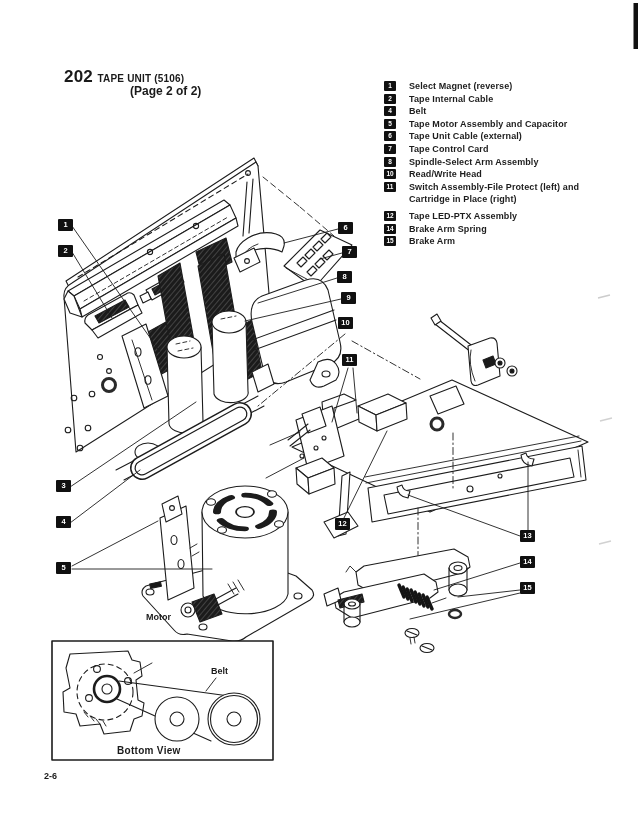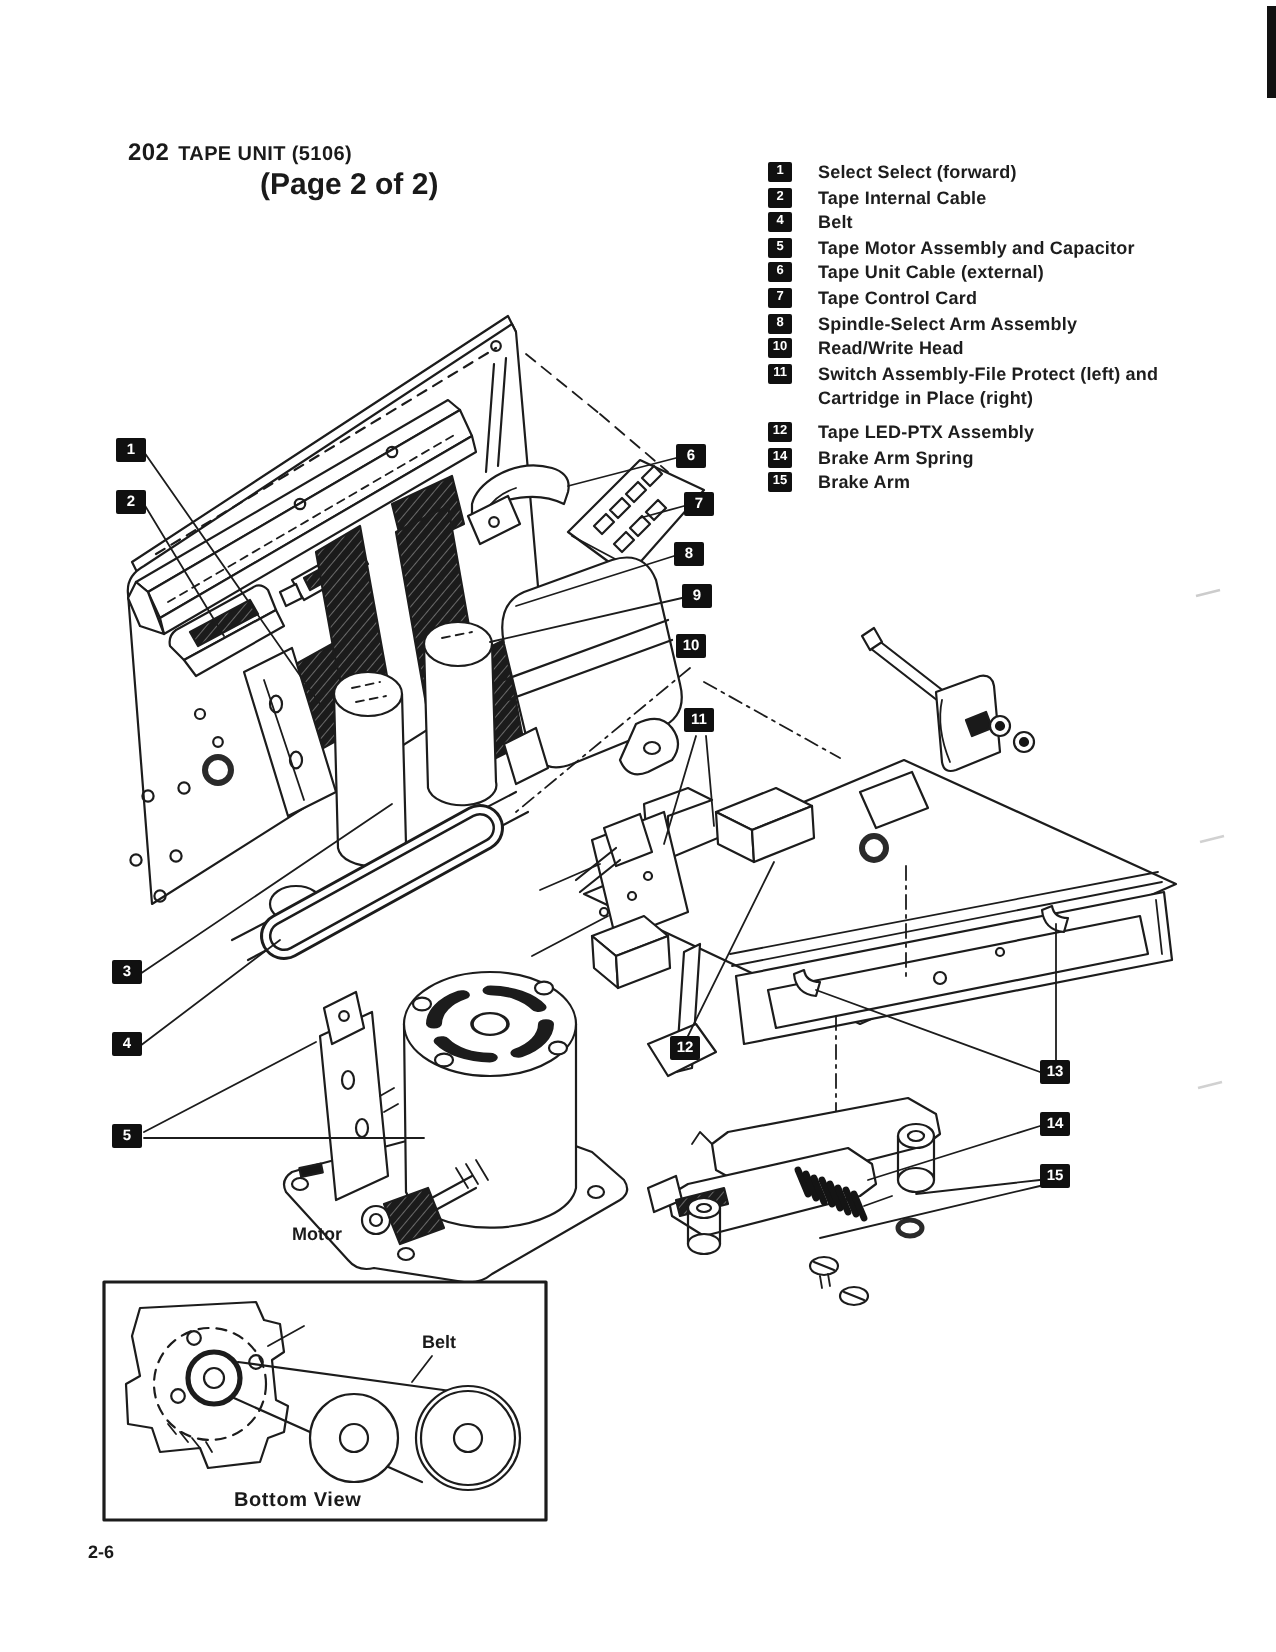--- a/index.html
+++ b/index.html
@@ -3,23 +3,23 @@
 <meta charset="utf-8">
 <style>
   html,body{margin:0;padding:0;background:#888;}
   .page{
     position:relative;width:638px;height:826px;background:#ffffff;
     font-family:"Liberation Sans","DejaVu Sans",sans-serif;color:#1a1a1a;
     overflow:hidden;margin:0 auto;
   }
   .abs{position:absolute;}
   
-  .sec-num{font-size:12px;font-weight:700;letter-spacing:.2px;}
+  .sec-num{font-size:17px;font-weight:700;letter-spacing:.2px;}
   .sec-title{font-size:10px;font-weight:700;letter-spacing:.2px;}
-  .sec-sub{font-size:15px;font-weight:700;padding-left:42px;}
+  .sec-sub{font-size:12px;font-weight:700;padding-left:42px;}
   
   .legend{position:absolute;left:384px;top:80px;width:246px;}
   .lg-row{display:flex;align-items:flex-start;line-height:12.6px;}
   .lg-row.gap-top{margin-top:4px;}
   .lg-badge{
     flex:0 0 auto;min-width:10px;height:10px;margin:1px 0 0 0;padding:0 1px;
     background:#101010;color:#fff;font-size:6.5px;font-weight:700;
     text-align:center;line-height:10px;border-radius:1px;
   }
   .lg-label{
@@ -346,21 +346,21 @@
 
   <div class="abs" style="left:64px;top:67px;">
     <span class="sec-num">202</span>
     <span class="sec-title">TAPE UNIT (5106)</span>
   </div>
   <div class="abs sec-sub" style="left:88px;top:84px;">(Page 2 of 2)</div>
 
   <div class="legend" id="legend">
       <div class="lg-row">
       <span class="lg-badge">1</span>
-      <span class="lg-label">Select Select (forward)</span>
+      <span class="lg-label">Select Magnet (reverse)</span>
     </div>
       <div class="lg-row">
       <span class="lg-badge">2</span>
       <span class="lg-label">Tape Internal Cable</span>
     </div>
       <div class="lg-row">
       <span class="lg-badge">4</span>
       <span class="lg-label">Belt</span>
     </div>
       <div class="lg-row">

